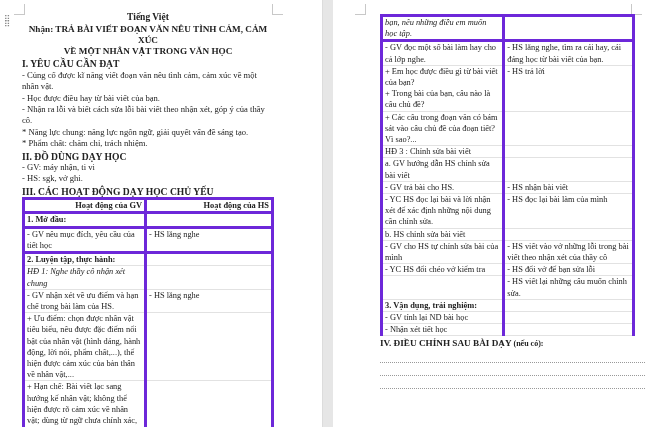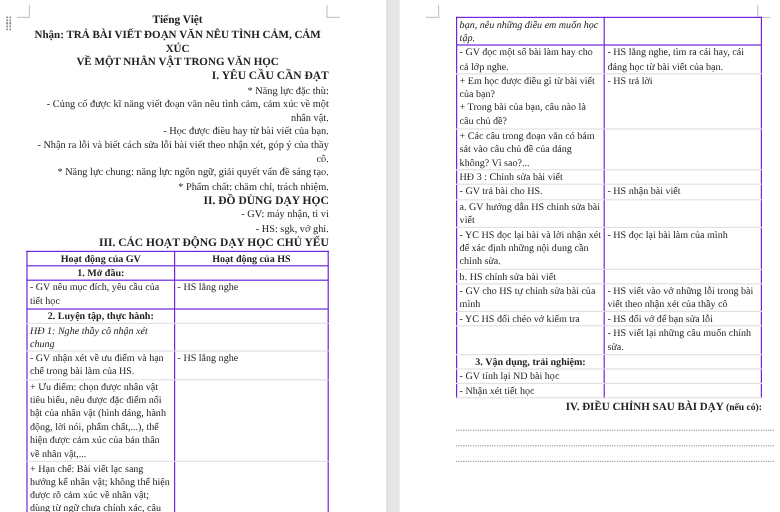--- a/index.html
+++ b/index.html
@@ -17,45 +17,44 @@
   .page-right { left:333px; width:317px; }
   .corner { position:absolute; width:10px; height:10px; border-color:#c8c8c8; border-style:solid; border-width:0; }
   .drag-handle { position:absolute; left:4px; top:17px; font-size:9px; color:#888; line-height:5px; letter-spacing:1px; font-family:"DejaVu Sans", sans-serif; }
   .content { position:absolute; font-size:8.6px; line-height:11.4px; }
   .left-content { left:22px; top:12px; width:252px; }
   .right-content { left:47px; top:14px; width:255px; }
   .title-center { text-align:center; font-weight:bold; }
   .subject { font-size:9.5px; margin-bottom:1px; }
   .lesson { font-size:9.2px; line-height:11px; }
   .h1 { font-weight:bold; font-size:9.6px; margin-top:1px; }
-  p { margin:0;text-align:right; }
+  p { margin:0; }
   table { border-collapse:collapse; width:100%; table-layout:fixed; }
-  td, th { border:1px solid #6d28d9; vertical-align:top; padding:0 2px; font-size:8.4px; line-height:11.2px; font-weight:normal; }
-  th { font-weight:bold; text-align:center; }
+  td, th { border:3px solid #6d28d9; vertical-align:top; padding:0 2px; font-size:8.4px; line-height:11.2px; font-weight:normal; }
+  th { font-weight:bold; text-align:right; }
   td.inner { border-top:1px solid #e2e2e2; border-bottom:1px solid #e2e2e2; }
-  .b { font-weight:bold;text-align:center; }
+  .b { font-weight:bold; }
   .i { font-style:italic; }
   .dots { border-bottom:1px dotted #999; height:10px; width:265px; margin-top:2px; }
   .iv-title { font-weight:bold; font-size:9.2px; margin-top:2px; }
 </style>
 </head>
 <body>
 
 <div class="page page-left">
   <div class="corner" style="left:14px;top:4px;border-right-width:1px;border-bottom-width:1px;"></div>
   <div class="corner" style="left:272px;top:4px;border-left-width:1px;border-bottom-width:1px;"></div>
   <div class="drag-handle">⠿<br>⠿</div>
 
   <div class="content left-content">
     <p class="title-center subject">Tiếng Việt</p>
     <p class="title-center lesson">Nhận: TRẢ BÀI VIẾT ĐOẠN VĂN NÊU TÌNH CẢM, CẢM XÚC</p>
     <p class="title-center lesson">VỀ MỘT NHÂN VẬT TRONG VĂN HỌC</p>
 
     <p class="h1">I. YÊU CẦU CẦN ĐẠT</p>
-    <p>* Năng lực đặc thù:</p>
     <p>- Củng cố được kĩ năng viết đoạn văn nêu tình cảm, cảm xúc về một nhân vật.</p>
     <p>- Học được điều hay từ bài viết của bạn.</p>
     <p>- Nhận ra lỗi và biết cách sửa lỗi bài viết theo nhận xét, góp ý của thầy cô.</p>
     <p>* Năng lực chung: năng lực ngôn ngữ, giải quyết vấn đề sáng tạo.</p>
     <p>* Phẩm chất: chăm chỉ, trách nhiệm.</p>
 
     <p class="h1">II. ĐỒ DÙNG DẠY HỌC</p>
     <p>- GV: máy nhận, ti vi</p>
     <p>- HS: sgk, vở ghi.</p>
 
@@ -125,34 +124,34 @@
       <tr>
         <td class="inner">- GV đọc một số bài làm hay cho cả lớp nghe.</td>
         <td class="inner">- HS lắng nghe, tìm ra cái hay, cái đáng học từ bài viết của bạn.</td>
       </tr>
       <tr>
         <td class="inner" style="white-space:pre-line">+ Em học được điều gì từ bài viết của bạn?
 + Trong bài của bạn, câu nào là câu chủ đề?</td>
         <td class="inner">- HS trả lời</td>
       </tr>
       <tr>
-        <td class="inner">+ Các câu trong đoạn văn có bám sát vào câu chủ đề của dáng không? Vì sao?...</td>
+        <td class="inner">+ Các câu trong đoạn văn có bám sát vào câu chủ đề của đoạn tiết? Vì sao?...</td>
         <td class="inner"></td>
       </tr>
       <tr>
         <td class="inner">HĐ 3 : Chỉnh sửa bài viết</td>
         <td class="inner"></td>
       </tr>
       <tr>
+        <td class="inner">a. GV hướng dẫn HS chỉnh sửa bài viết</td>
+        <td class="inner"></td>
+      </tr>
+      <tr>
         <td class="inner">- GV trả bài cho HS.</td>
         <td class="inner">- HS nhận bài viết</td>
-      </tr>
-      <tr>
-        <td class="inner">a. GV hướng dẫn HS chỉnh sửa bài viết</td>
-        <td class="inner"></td>
       </tr>
       <tr>
         <td class="inner">- YC HS đọc lại bài và lời nhận xét để xác định những nội dung cần chỉnh sửa.</td>
         <td class="inner">- HS đọc lại bài làm của mình</td>
       </tr>
       <tr>
         <td class="inner">b. HS chỉnh sửa bài viết</td>
         <td class="inner"></td>
       </tr>
       <tr>

